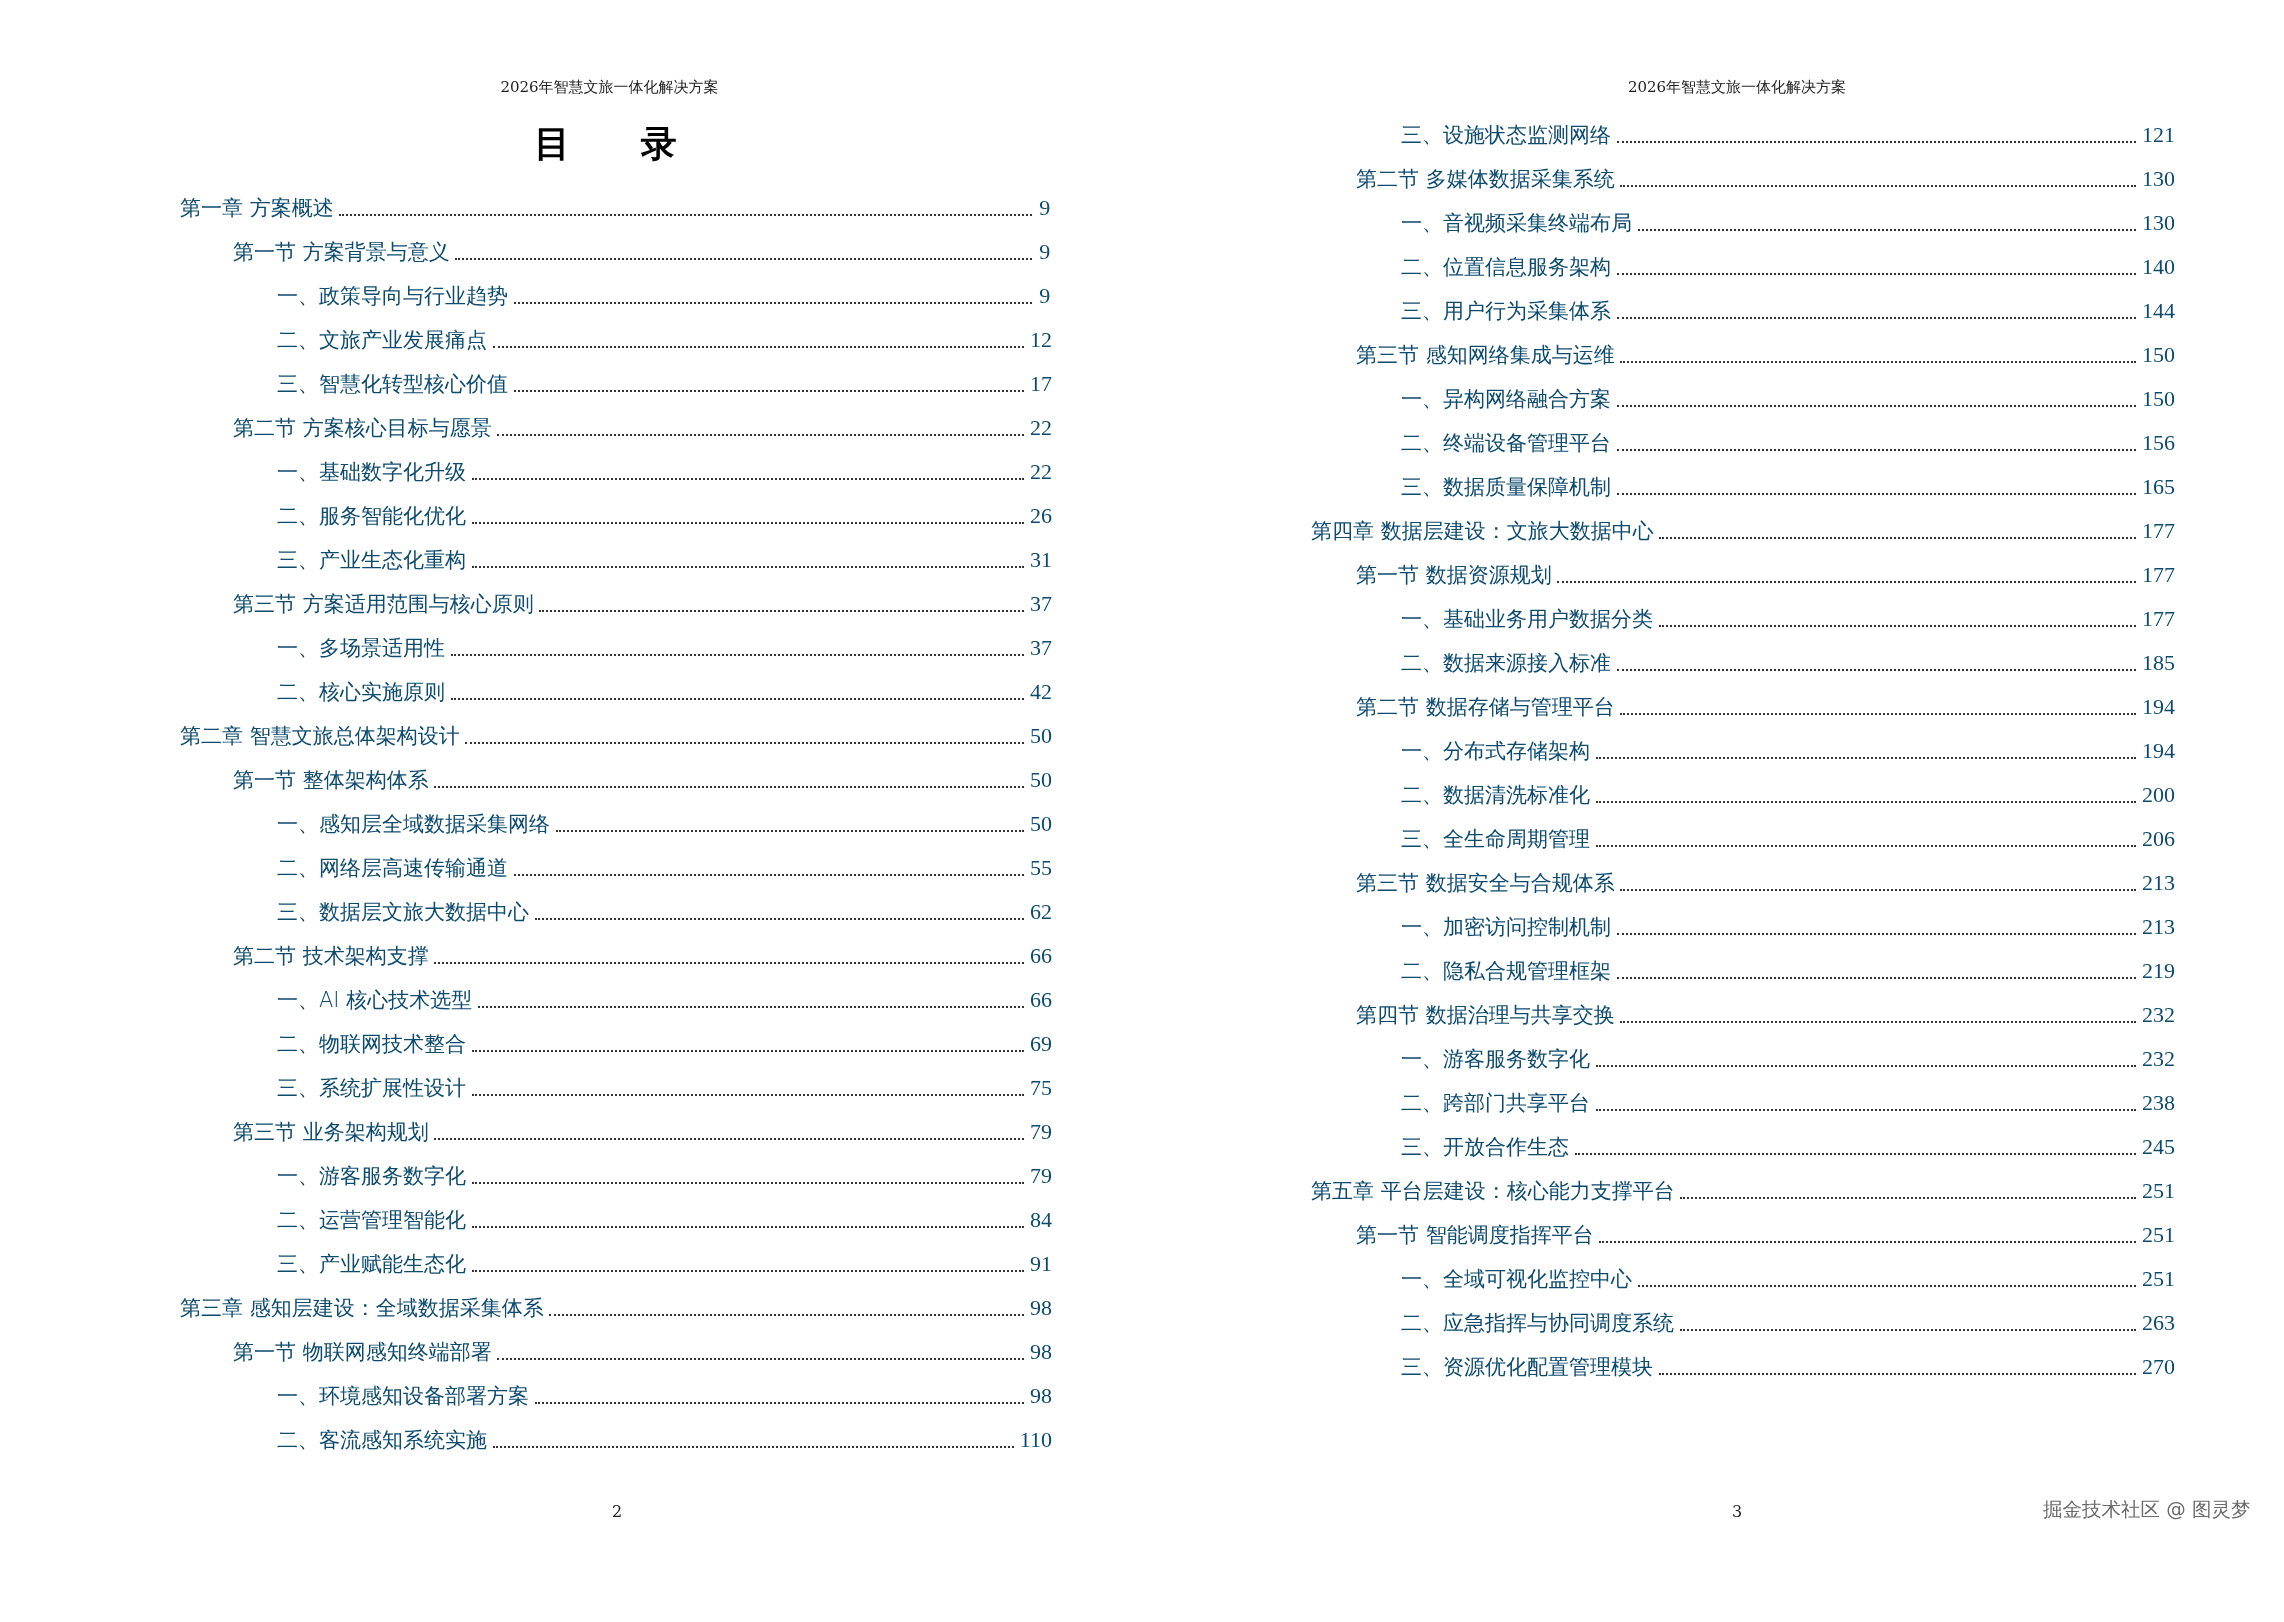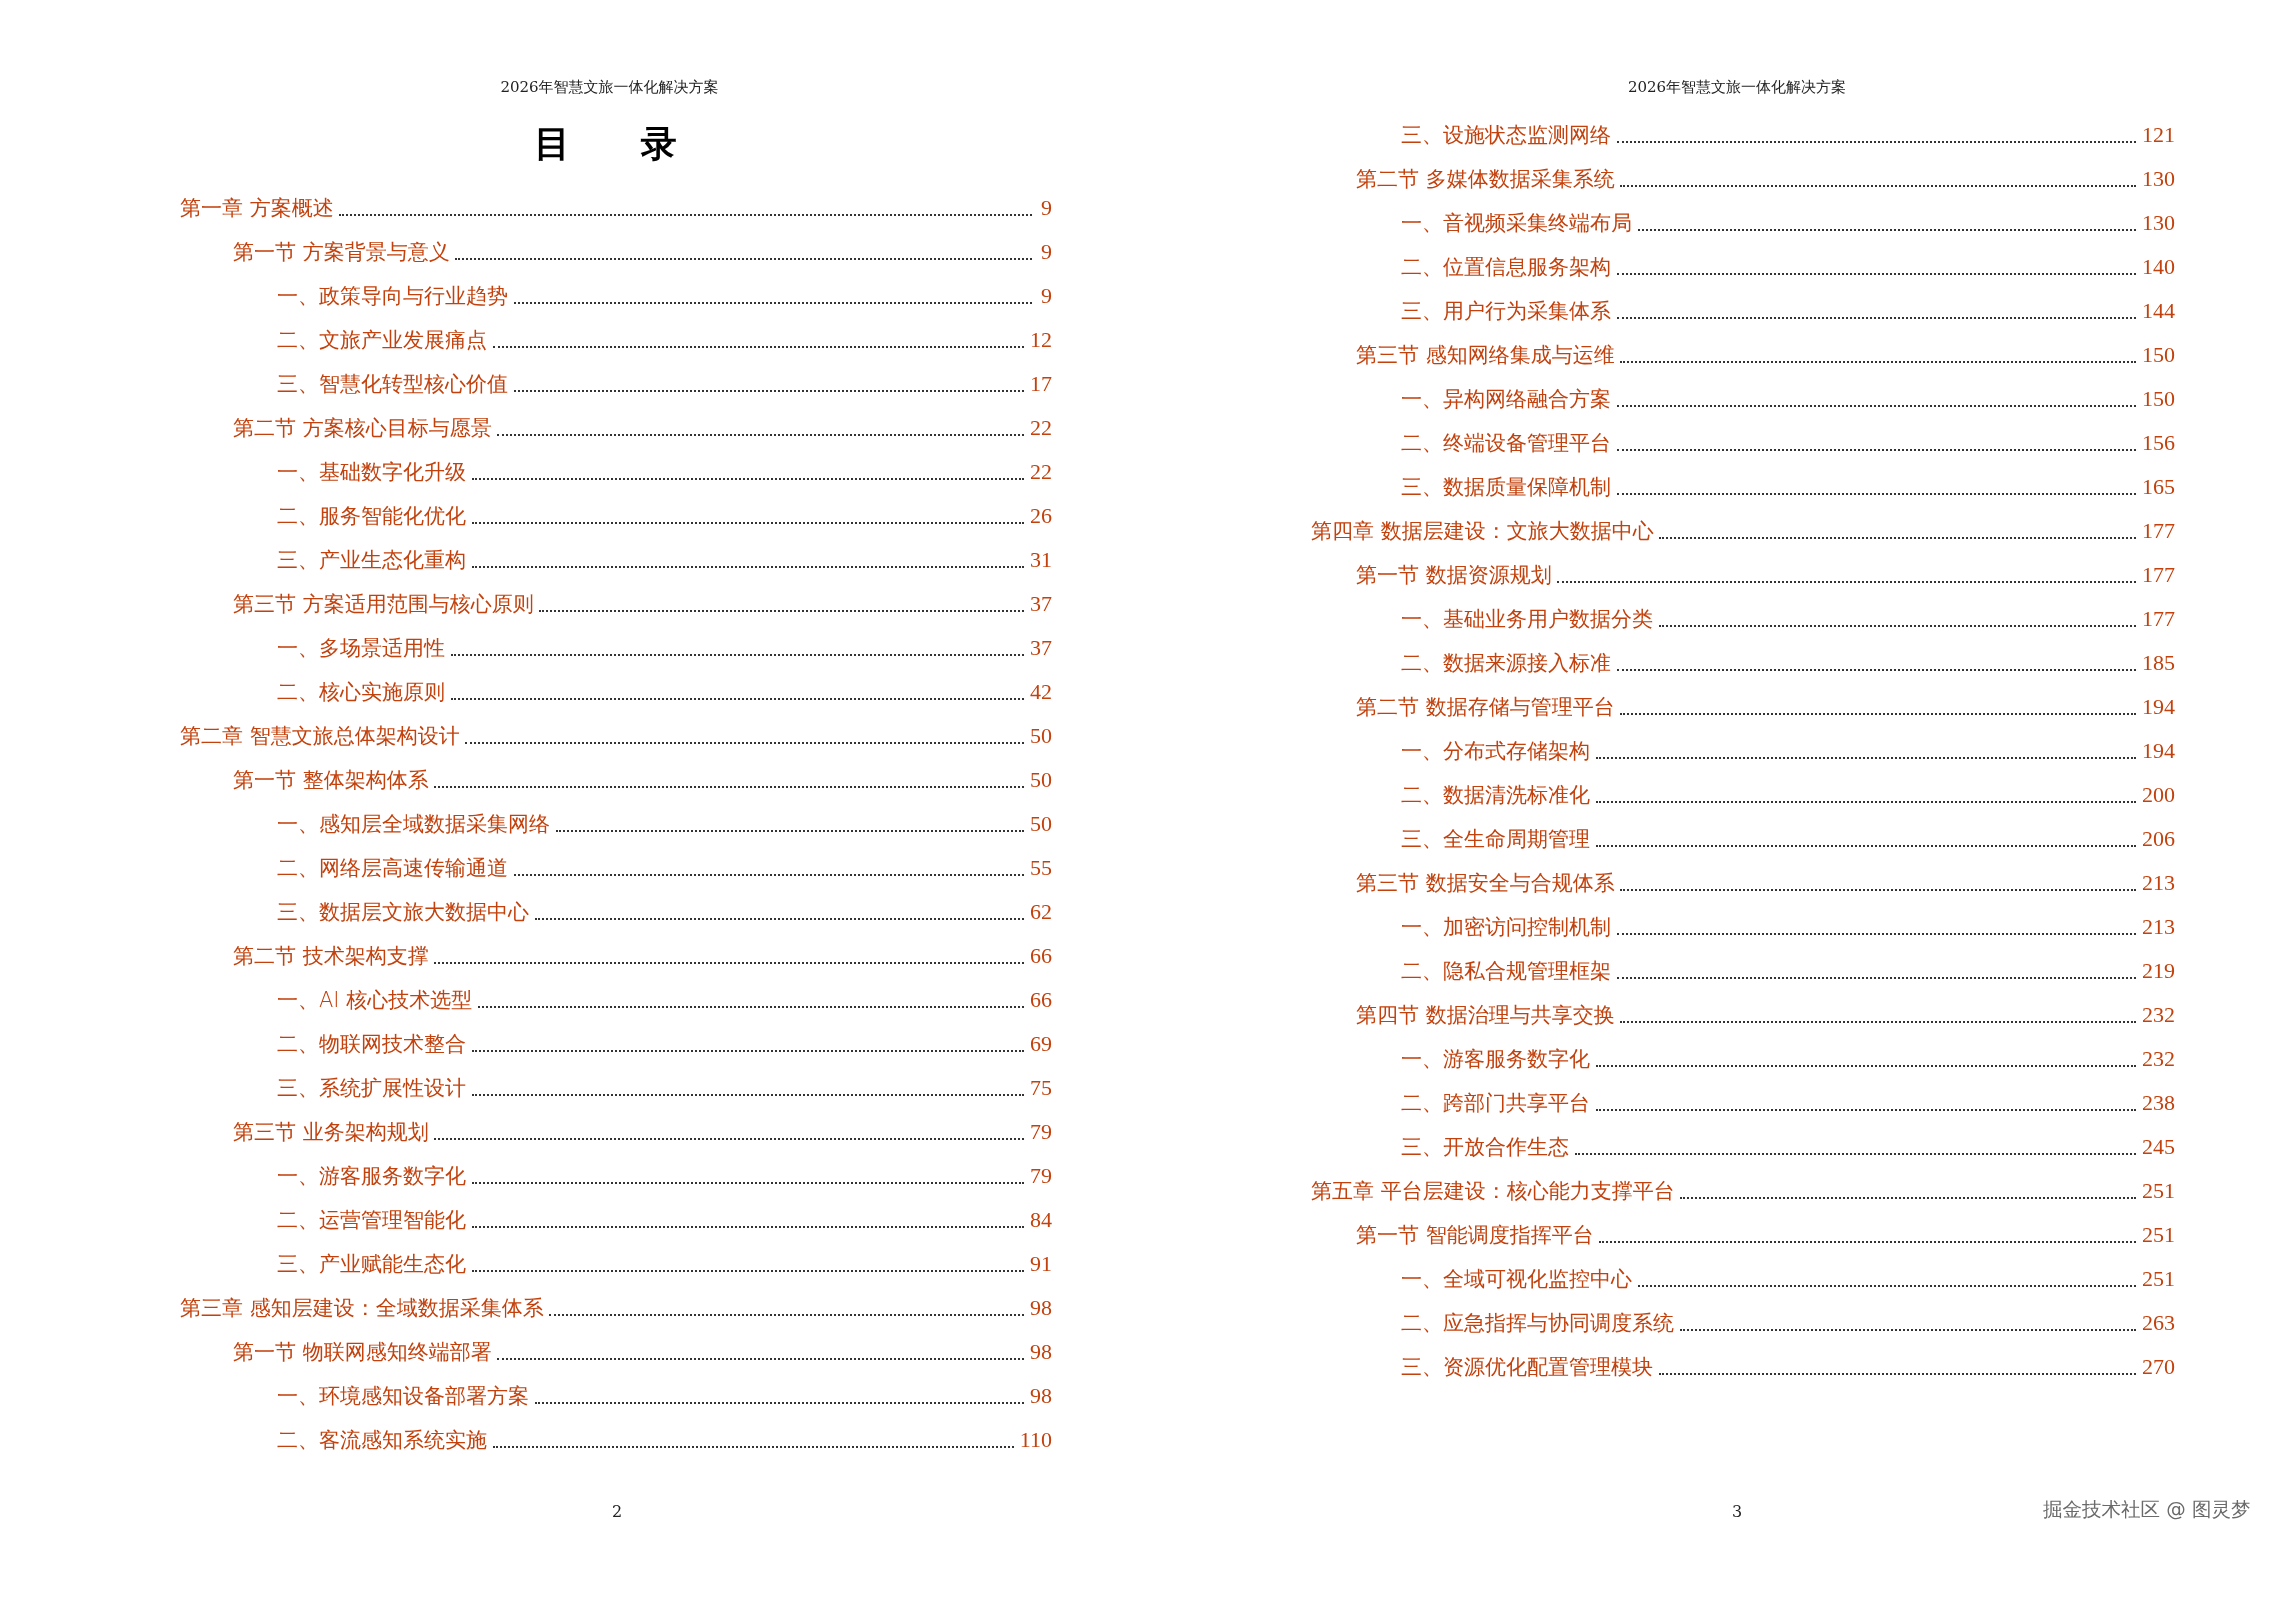--- a/index.html
+++ b/index.html
@@ -25,35 +25,35 @@
     font-family: "DejaVu Sans", "Liberation Sans", sans-serif;
     padding-left: 25px;
   }
   .toc-list { position: absolute; margin: 0; padding: 0; list-style: none; }
   #page-left .toc-list { left: 156px; top: 186px; width: 872px; }
   #page-right .toc-list { left: 145px; top: 113px; width: 864px; }
   .toc-row {
     height: 44px; display: flex; align-items: center;
     font-size: 21px; white-space: nowrap; overflow: hidden;
     font-family: "DejaVu Sans", "Liberation Sans", sans-serif;
-    font-weight: 300; color: #c2410c;
+    font-weight: 300; color: #0c4a6e;
   }
   .toc-row.lvl-1 { padding-left: 0; }
   .toc-row.lvl-2 { padding-left: 53px; }
   .toc-row.lvl-3 { padding-left: 97px; }
   #page-right .toc-row.lvl-1 { padding-left: 0; }
   #page-right .toc-row.lvl-2 { padding-left: 45px; }
   #page-right .toc-row.lvl-3 { padding-left: 90px; }
   .toc-label { flex: 0 0 auto; }
   .toc-leader {
     flex: 1 1 auto; margin: 0 5.8px; height: 0.7px; align-self: flex-end;
     margin-bottom: 14.5px;
     border-bottom: 2.2px dotted #333;
   }
-  .toc-page { flex: 0 0 auto; min-width: 14.5px; text-align: right; font-family: "Liberation Serif", "DejaVu Serif", serif; font-size: 22px; }
+  .toc-page { flex: 0 0 auto; min-width: 14.5px; text-align: center; font-family: "Liberation Serif", "DejaVu Serif", serif; font-size: 22px; }
   .page-number {
     position: absolute; top: 1502px; width: 1142px; text-align: center;
     font-size: 16px; color: #222;
   }
   #page-left .page-number { left: 22px; }
   #page-right .page-number { left: 0px; }
   .watermark {
     position: absolute; left: 2043px; top: 1496px;
     font-size: 19.5px; color: #6a6a6a;
     font-family: "DejaVu Sans", "Liberation Sans", sans-serif;

